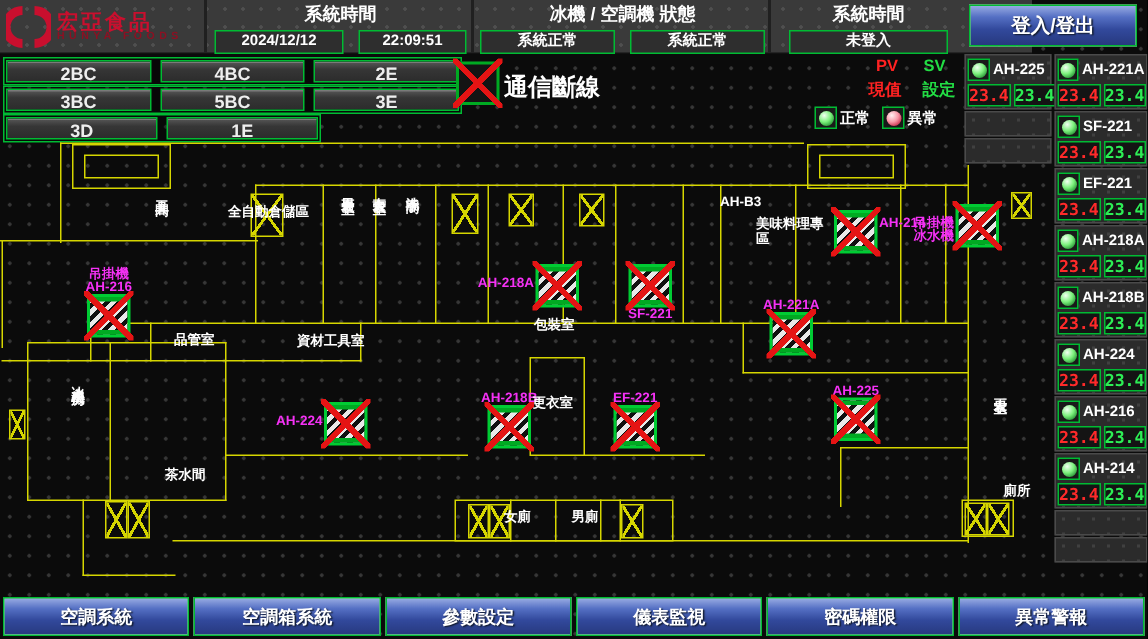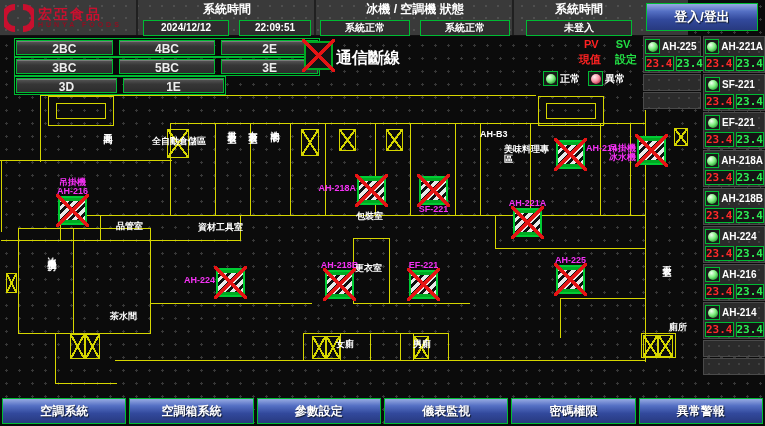--- a/index.html
+++ b/index.html
@@ -26,21 +26,21 @@
   #logo .ltext .l2{color:#8d1022;font-weight:bold;font-size:7px;letter-spacing:3px;line-height:8px;}
   #login-btn{position:absolute;left:646px;top:3px;width:112px;height:28px;}
   .bluebtn{
     background-image:linear-gradient(#97aae2 0%,#5570c4 28%,#32499c 60%,#27397f 100%),radial-gradient(rgba(255,255,255,.12) 1px, transparent 1.3px);
     background-size:100% 100%,9px 9px;
     border:1px solid #00bb33;box-sizing:border-box;
     color:#fff;font-weight:bold;font-size:13px;font-family:"Liberation Sans",sans-serif;
     text-shadow:1px 1px 1px #101828;display:flex;align-items:center;justify-content:center;cursor:pointer;}
 
   
-  .frow{position:absolute;display:flex;gap:6px;border:1px solid #00bb33;padding:1px;background:rgba(0,0,0,.25);margin-left:12px;}
+  .frow{position:absolute;display:flex;gap:6px;border:1px solid #00bb33;padding:1px;background:rgba(0,0,0,.25);}
   .fbtn{height:15px;line-height:15px;text-align:center;color:#eee;font-size:12px;font-weight:bold;
     border:1px solid #00bb33;background:linear-gradient(#585858,#363636 40%,#2c2c2c);
     box-shadow:inset 0 1px 0 #7a7a7a;cursor:pointer;}
 
   
   #comm-icon{position:absolute;left:304px;top:41px;width:25px;height:25px;border:2px solid #00aa22;background:#141414;}
   .redx::after{content:"";position:absolute;inset:-4px;pointer-events:none;
     background:
      linear-gradient(to top right, transparent calc(50% - 2px), #e51414 calc(50% - 2px), #e51414 calc(50% + 2px), transparent calc(50% + 2px)),
      linear-gradient(to bottom right, transparent calc(50% - 2px), #e51414 calc(50% - 2px), #e51414 calc(50% + 2px), transparent calc(50% + 2px));}
@@ -218,21 +218,21 @@
       <div class="room v" style="left: 227px; top: 124px;">男更衣室</div>
       <div class="room v" style="left: 248px; top: 124px;">女更衣室</div>
       <div class="room v" style="left: 270px; top: 124px;">洗手間</div>
       <div class="room" style="left: 116px; top: 221px;">品管室</div>
       <div class="room" style="left: 198px; top: 222px;">資材工具室</div>
       <div class="room v" style="left: 47px; top: 250px;">冰水主機房</div>
       <div class="room" style="left: 110px; top: 311px;">茶水間</div>
       <div class="room" style="left: 356px; top: 211px;">包裝室</div>
       <div class="room" style="left: 355px; top: 263px;">更衣室</div>
       <div class="room" style="left: 336px; top: 339px;">女廁</div>
-      <div class="room" style="left: 381px; top: 339px; margin-left: 32px;">男廁</div>
+      <div class="room" style="left: 381px; top: 339px;">男廁</div>
       <div class="room" style="left: 480px; top: 129px;">AH-B3</div>
       <div class="room wrap" style="left: 504px; top: 144px; width: 52px;">美味料理專區</div>
       <div class="room v" style="left: 662px; top: 258px;">更衣室</div>
       <div class="room" style="left: 669px; top: 322px;">廁所</div>
     </div>
 
   <div id="panel-left" class="pcol">
       <div class="unit">
         <div class="nrow">
           <span class="led-box">

